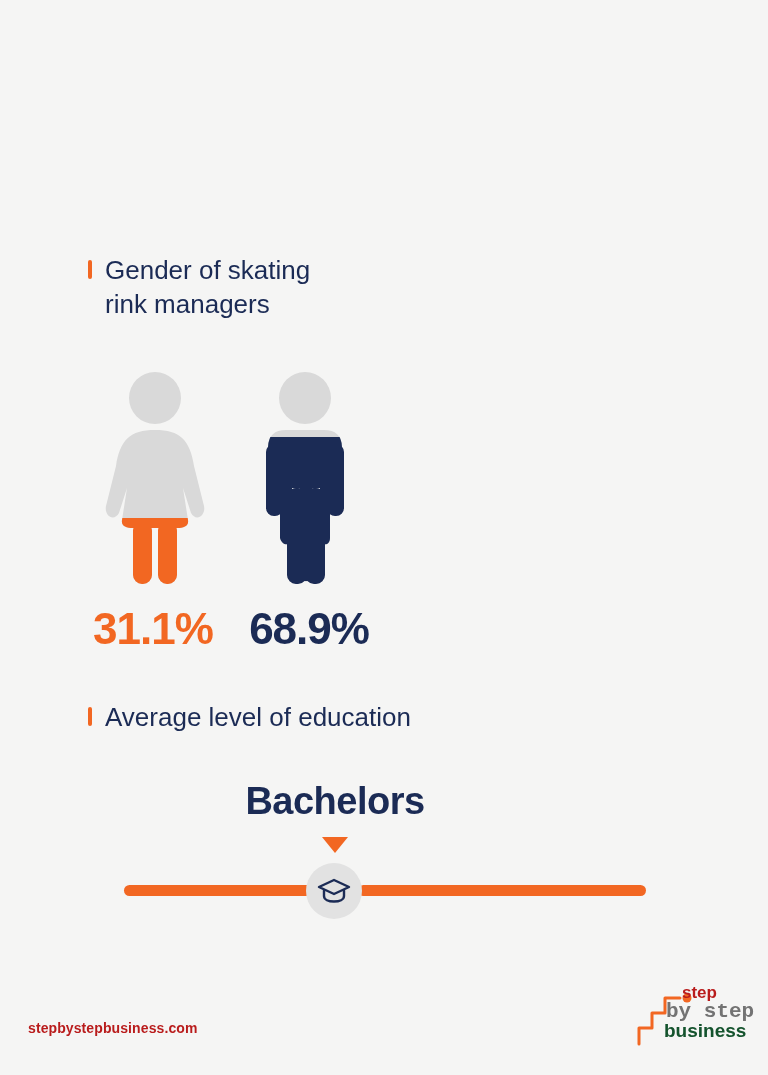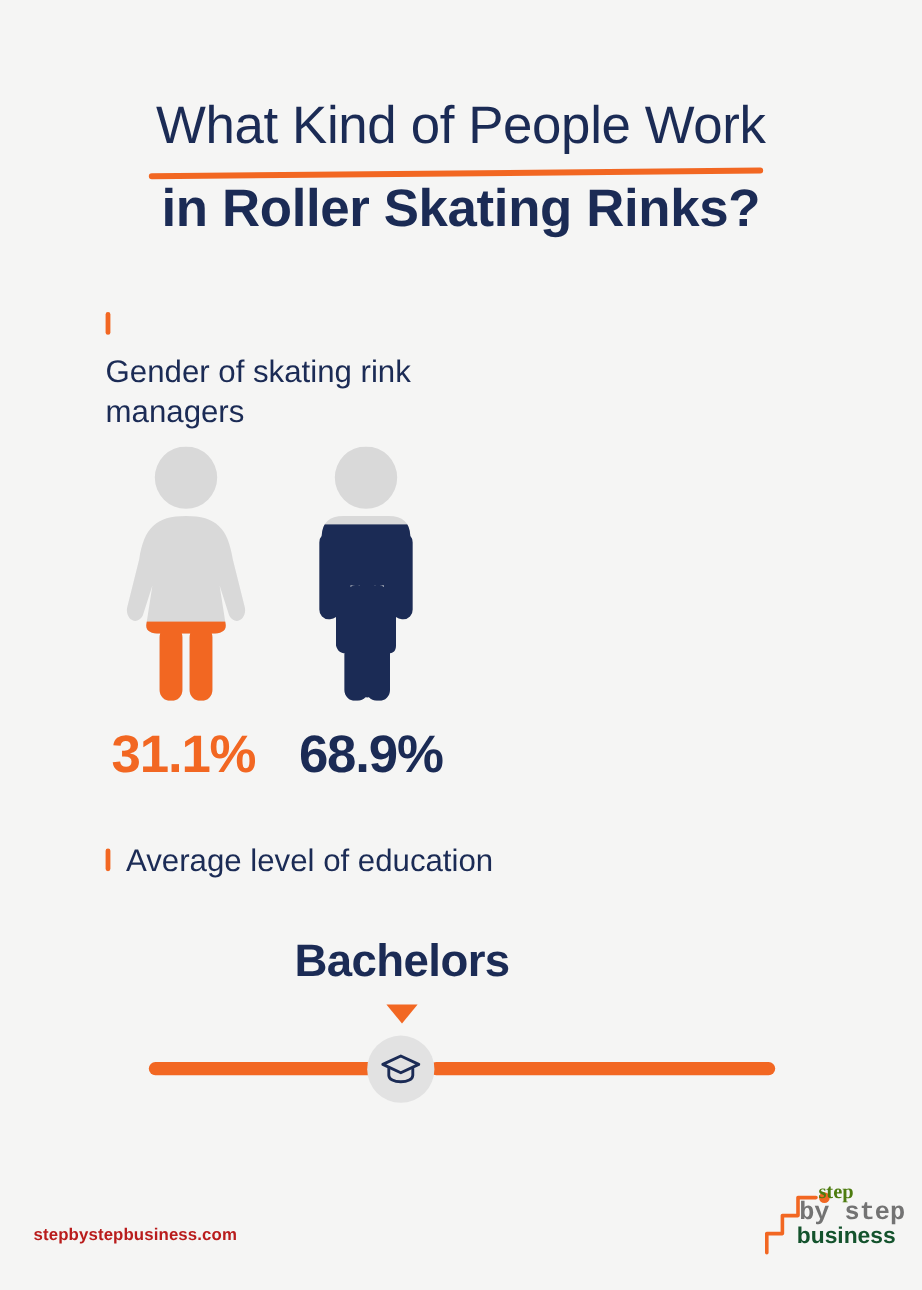--- a/index.html
+++ b/index.html
@@ -72,21 +72,21 @@
     flex: 0 0 auto;
     margin-top: 7px;
   }
   .section-label .txt {
     font-size: 26px;
     line-height: 34px;
     color: #1b2b55;
     font-weight: 400;
   }
 
-  #label-gender { left: 88px; top: 253px; width: 270px; flex-direction: column; }
+  #label-gender { left: 88px; top: 253px; width: 270px; }
   #label-age    { left: 411px; top: 253px; width: 290px; }
   #label-edu    { left: 88px; top: 700px; width: 520px; }
   #label-edu .txt { white-space: nowrap; }
 
   
   .gender-block {
     position: absolute;
     left: 85px;
     top: 370px;
     width: 330px;
@@ -227,42 +227,37 @@
   }
   .logo svg { position: absolute; left: 0; top: 0; }
   .logo-text {
     position: absolute;
     left: 28px;
     top: 0;
     width: 92px;
     text-align: left;
   }
   .logo-l1 {
-    font-size: 17px; font-weight: 700; color: #4d7c0f;
-    line-height: 18px; padding-left: 18px; font-family: Liberation Serif, serif;
+    font-size: 17px; font-weight: 700; color: #b91c1c;
+    line-height: 18px; padding-left: 18px;
   }
   .logo-l2 {
     font-size: 21px; font-weight: 700; color: #737373;
     line-height: 19px; padding-left: 2px; font-family: Liberation Mono, monospace;
   }
   .logo-l3 {
     font-size: 19px; font-weight: 700; color: #14532d;
     line-height: 20px; padding-left: 0px;
   }
 </style>
 </head>
 <body>
 
 <div class="page">
 
-  <div class="title-block">
-    <div class="title-line1">What Kind of People Work</div>
-    <div class="title-underline"></div>
-    <div class="title-line2">in Roller Skating Rinks?</div>
-  </div>
 
   <div class="section-label" id="label-gender">
     <span class="tick"></span>
     <span class="txt">Gender of skating rink managers</span>
   </div>
 
 
   <div class="gender-block">
 
     <div class="figure fig-female">

